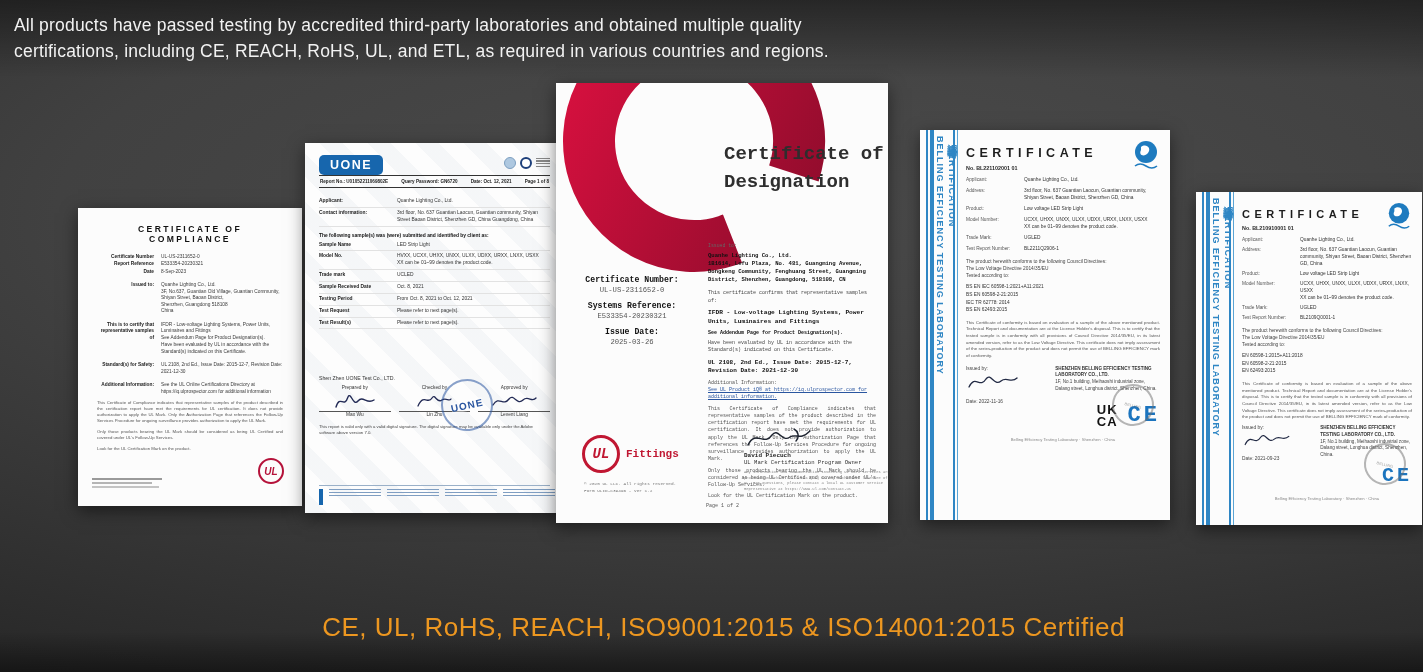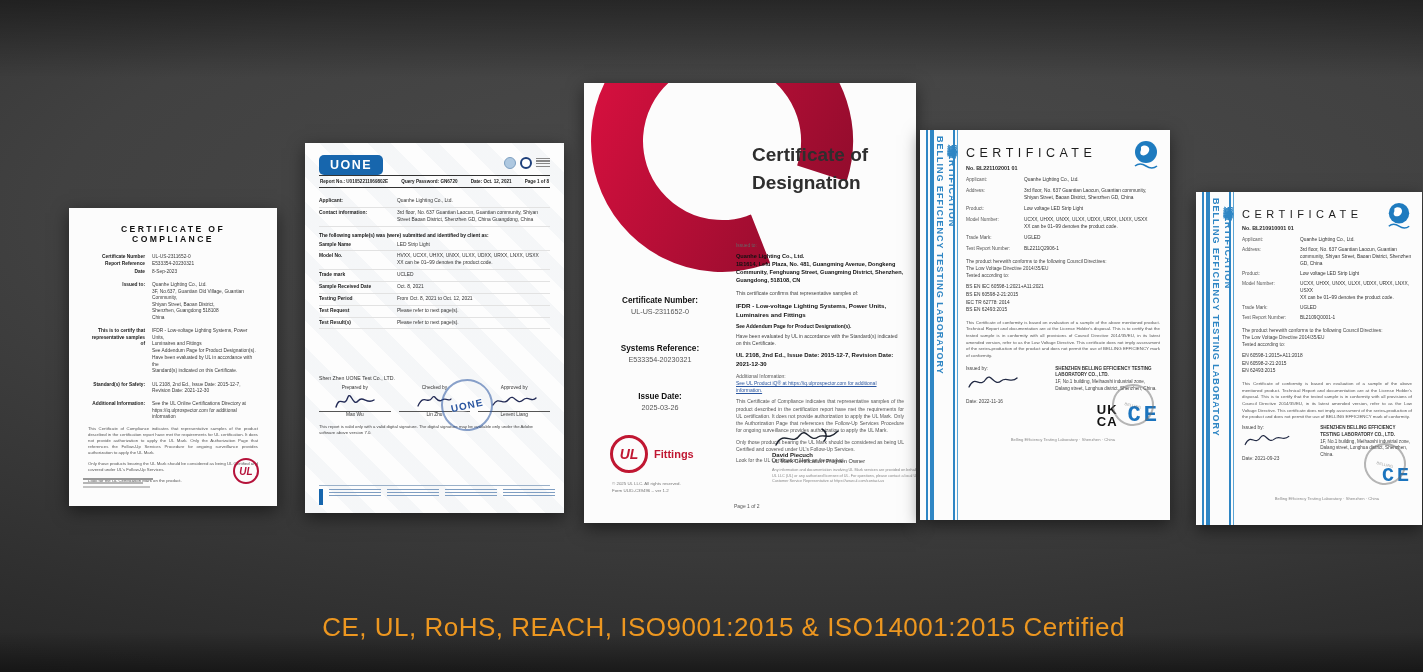--- a/index.html
+++ b/index.html
@@ -16,21 +16,21 @@
   .caption{position:absolute;top:612px;left:0;width:100%;text-align:center;color:#ed9720;font-size:26px;letter-spacing:0.5px;transform:translateX(12px);}
 
   .cert{
     position:absolute;background:#fcfcfc;color:#222;
     box-shadow:0 5px 16px rgba(0,0,0,0.5);
     -webkit-box-reflect: below 5px linear-gradient(to bottom, rgba(0,0,0,0.26) 0%, rgba(0,0,0,0.10) 14%, rgba(0,0,0,0) 42%);
   }
   .pre{white-space:pre-line;}
 
   
-  .certA{left:69px;top:208px;width:208px;height:298px;padding:16px 17px 10px;}
+  .certA{left:78px;top:208px;width:224px;height:298px;padding:16px 17px 10px;}
   .ca-title{text-align:center;font-weight:bold;font-size:8.6px;letter-spacing:2.4px;color:#111;margin-bottom:10px;}
   .ca-row{display:flex;font-size:4.8px;line-height:1.35;margin-bottom:1px;}
   .ca-row.gap{margin-top:7px;}
   .ca-l{width:66px;text-align:right;font-weight:bold;color:#222;padding-right:7px;flex:none;}
   .ca-v{flex:1;color:#3a3a3a;}
   .ca-para{font-size:4.3px;color:#555;line-height:1.4;margin:5px 2px 0;text-align:justify;}
   .ca-foot{position:absolute;left:14px;bottom:16px;width:70px;}
   .ca-foot i{display:block;height:1.5px;background:#9a9a9a;margin-bottom:2.5px;}
   .ca-foot i:nth-child(2){width:85%;background:#b5b5b5;}
   .ca-foot i:nth-child(3){width:95%;background:#c4c4c4;}
@@ -58,25 +58,25 @@
   .cb-sig .line{border-bottom:1px solid #555;height:22px;display:flex;align-items:flex-end;justify-content:center;}
   .cb-stamp{position:absolute;left:50%;top:-6px;transform:translateX(6px) rotate(-12deg);width:52px;height:52px;border:2px solid rgba(42,86,160,0.55);border-radius:50%;
     display:flex;align-items:center;justify-content:center;}
   .cb-stamp b{color:#2a56a0;font-size:10px;letter-spacing:1px;background:rgba(255,255,255,0.4);}
   .cb-note{font-size:4.3px;color:#444;margin-top:7px;line-height:1.4;}
   .cb-footer{position:absolute;left:14px;right:14px;bottom:8px;border-top:1px solid #9ab0c8;padding-top:3px;display:flex;gap:6px;}
   .cb-footer .bar{width:4px;height:16px;background:#1766ad;flex:none;}
   .cb-footer .col i{display:block;height:1.2px;width:52px;background:#7f9ec2;margin-bottom:1.8px;}
 
   
-  .certC{left:584px;top:83px;width:332px;height:440px;overflow:hidden;}
+  .certC{left:556px;top:83px;width:332px;height:440px;overflow:hidden;font-family:Liberation Mono, monospace;}
   .cc-arc{position:absolute;left:-12px;top:-92px;width:300px;height:300px;}
   .cc-title{position:absolute;left:168px;top:58px;font-size:19px;font-weight:bold;color:#2e2e2e;line-height:1.45;}
   .cc-leftcol{position:absolute;left:12px;top:185px;width:128px;text-align:center;}
-  .cc-leftcol .lab{font-weight:bold;font-size:8.2px;color:#111;margin-top:28px;}
+  .cc-leftcol .lab{font-weight:bold;font-size:8.2px;color:#111;margin-top:7px;}
   .cc-leftcol .val{font-size:7.2px;color:#555;margin-top:2px;}
   .cc-rightcol{position:absolute;left:152px;top:160px;width:168px;font-size:5px;color:#333;line-height:1.45;}
   .cc-issuedto{font-size:4.8px;color:#666;}
   .cc-company{font-weight:bold;font-size:5.6px;color:#111;margin:2px 0 6px;}
   .cc-confirm{margin-bottom:4px;color:#444;}
   .cc-product{font-weight:bold;font-size:6.2px;color:#111;margin-bottom:3px;}
   .cc-addendum{font-weight:bold;font-size:5px;color:#111;margin-bottom:3px;}
   .cc-eval{margin-bottom:4px;color:#444;}
   .cc-standard{font-weight:bold;font-size:6px;color:#111;margin-bottom:4px;}
   .cc-add{color:#555;margin-bottom:4px;}
@@ -97,21 +97,21 @@
   .certE{left:1196px;top:192px;width:226px;height:333px;}
   .band{position:absolute;left:0;top:0;bottom:0;width:42px;}
   .band .s1{position:absolute;left:6px;top:0;bottom:0;width:2px;background:#2f86c4;}
   .band .s2{position:absolute;left:10px;top:0;bottom:0;width:4px;background:#2f86c4;}
   .band .s3{position:absolute;left:33px;top:0;bottom:0;width:2px;background:#2f86c4;}
   .band .s4{position:absolute;left:37px;top:0;bottom:0;width:1px;background:#5aa4d4;}
   .band .vtext{position:absolute;left:15px;top:6px;bottom:4px;width:17px;writing-mode:vertical-lr;
     color:#2f86c4;font-weight:bold;font-size:9px;letter-spacing:1px;display:flex;flex-direction:column;justify-content:space-between;}
   .band .vtext .cjk{font-size:10px;letter-spacing:2px;}
   .bl-body{position:absolute;left:46px;right:10px;top:10px;bottom:6px;}
-  .bl-title{font-size:12.5px;font-weight:normal;letter-spacing:4.5px;color:#1d1d1d;margin-top:6px;}
+  .bl-title{font-size:12.5px;font-weight:bold;letter-spacing:4.5px;color:#1d1d1d;margin-top:6px;}
   .bl-logo{position:absolute;right:0;top:0;}
   .bl-no{font-size:5.4px;font-weight:bold;color:#2a2a2a;margin:5px 0 6px;}
   .bl-row{display:flex;font-size:4.8px;line-height:1.45;margin-bottom:4px;}
   .bl-row .l{width:58px;flex:none;color:#555;}
   .bl-row .v{flex:1;color:#333;}
   .bl-conf{font-size:4.8px;color:#444;line-height:1.5;margin:5px 0 4px;}
   .bl-stds{font-size:4.8px;color:#333;line-height:1.6;margin-bottom:6px;}
   .bl-para{font-size:4.4px;color:#555;text-align:justify;line-height:1.5;margin-bottom:6px;}
   .bl-bottom{display:flex;justify-content:space-between;position:relative;}
   .bl-issue{width:44%;font-size:4.8px;color:#444;}
@@ -133,20 +133,24 @@
 
   .sig-svg{display:block;}
 </style>
 </head>
 <body>
 
 <div class="stage">
   <div class="top-shade"></div>
   <div class="bottom-shade"></div>
 
+  <div class="intro">
+    <div>All products have passed testing by accredited third-party laboratories and obtained multiple quality</div>
+    <div>certifications, including CE, REACH, RoHS, UL, and ETL, as required in various countries and regions.</div>
+  </div>
 
   <div class="cert certA">
     <div class="ca-title">CERTIFICATE OF COMPLIANCE</div>
     <div class="ca-row">
         <div class="ca-l">Certificate Number</div>
         <div class="ca-v">UL-US-2311652-0</div>
       </div>
     <div class="ca-row">
         <div class="ca-l">Report Reference</div>
         <div class="ca-v">E533354-20230321</div>

